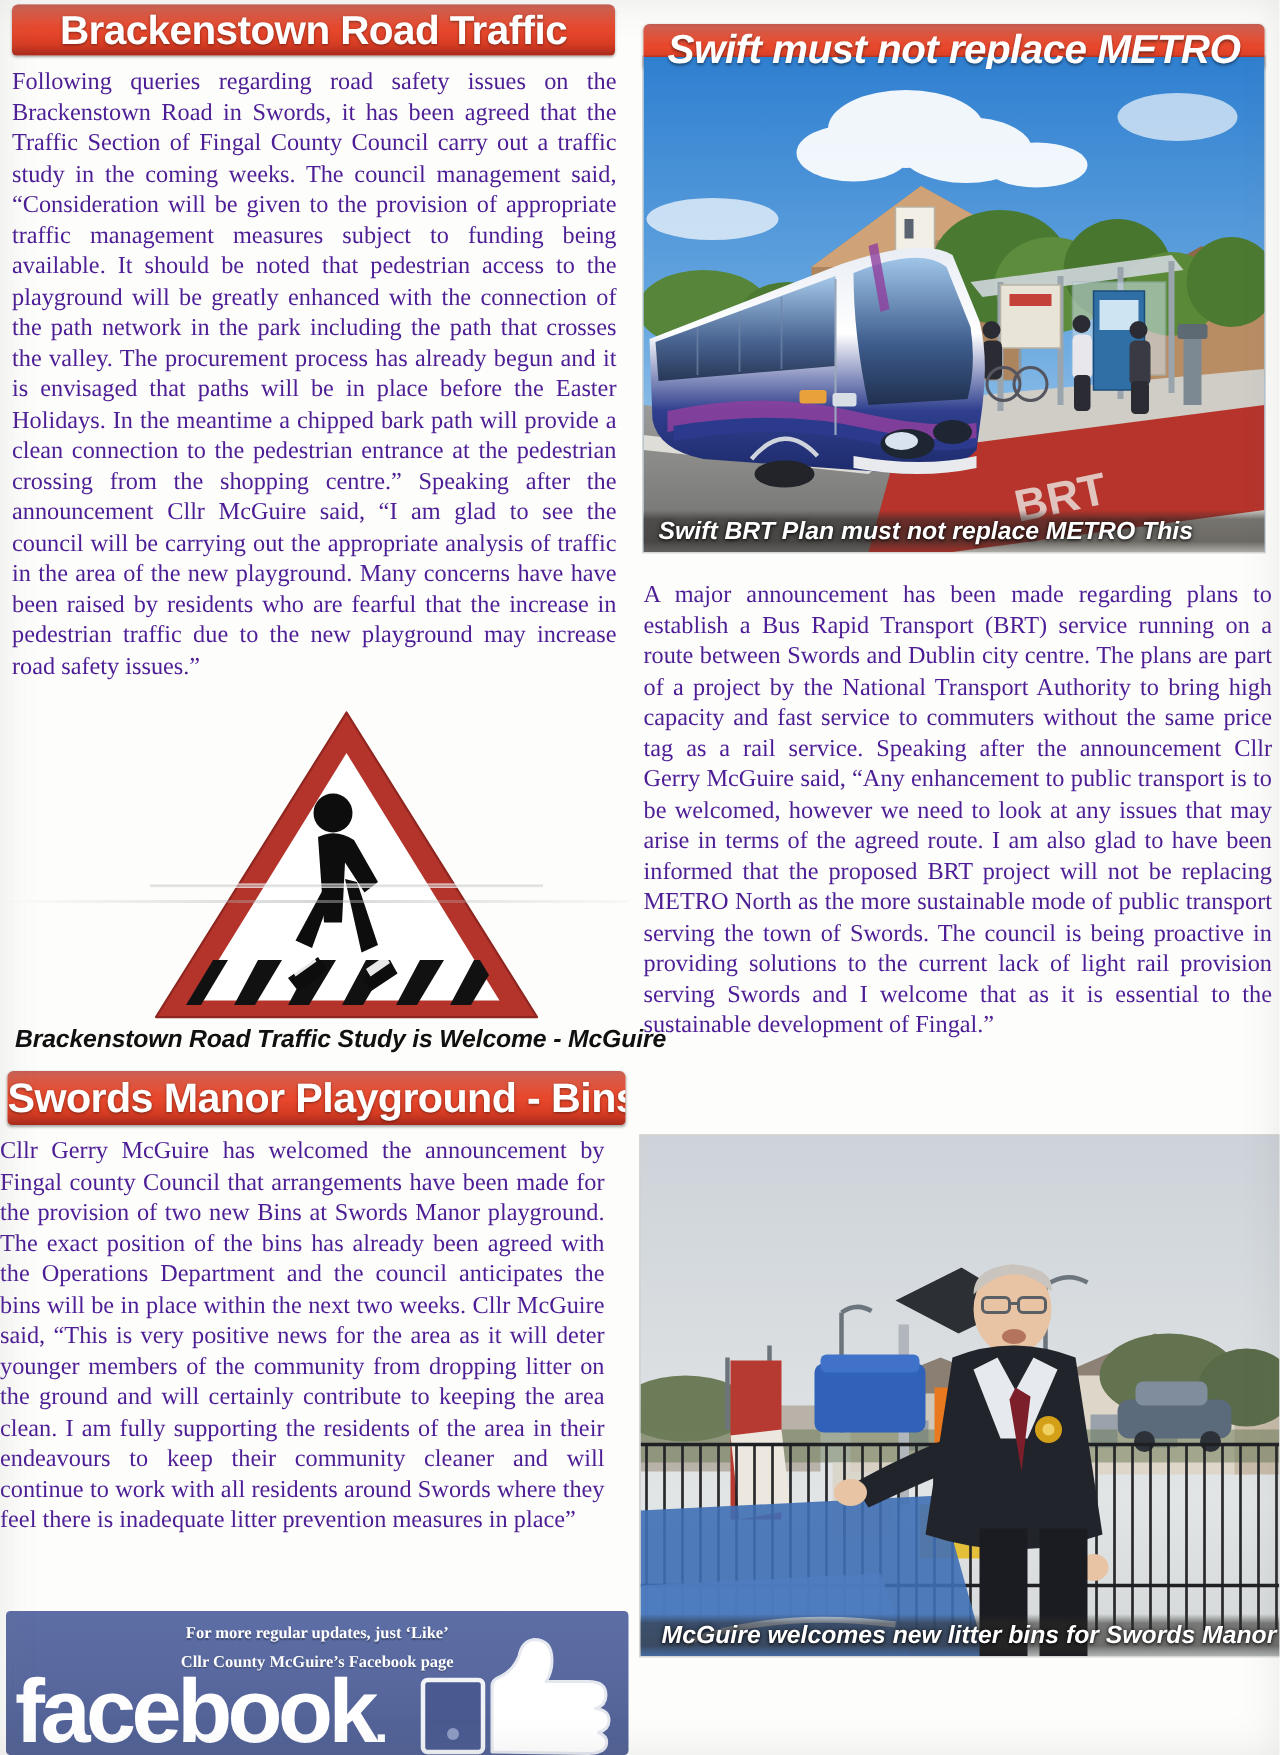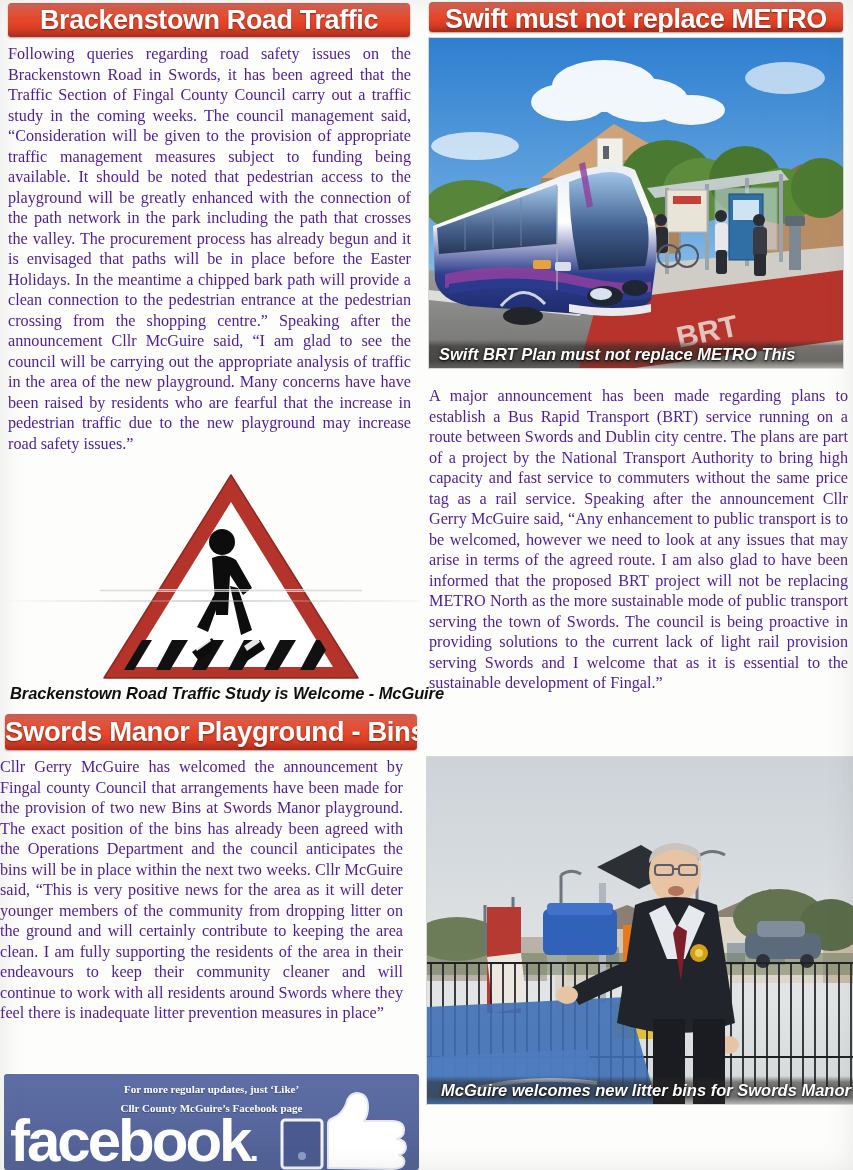--- a/index.html
+++ b/index.html
@@ -37,21 +37,21 @@
     text-shadow:0 1px 2px rgba(0,0,0,.45);
     white-space:nowrap;
   }
 
   #banner-brackenstown{position:absolute;left:8px;top:3px;width:402px;height:34px;}
   #banner-brackenstown .banner-text{font-size:27px;line-height:34px;border-radius:14px;}
 
   #banner-playground{position:absolute;left:5px;top:714px;width:412px;height:36px;}
   #banner-playground .banner-text{font-size:27.5px;line-height:36px;}
 
-  #banner-swift{position:absolute;left:2px;top:2px;width:414px;height:30px;}
+  #banner-swift{position:absolute;left:2px;top:16px;width:414px;height:30px;font-style:italic;}
   #banner-swift .banner-text{font-size:27px;line-height:34px;}
 
   #banner-honesty{
     position:absolute;left:0px;top:1123px;width:426px;height:47px;
     border-radius:3px 3px 0 0;
   }
   #banner-honesty .banner-text{font-size:35px;line-height:50px;text-align:right;padding-right:2px;letter-spacing:-.5px;}
 
   
   .body-copy{

